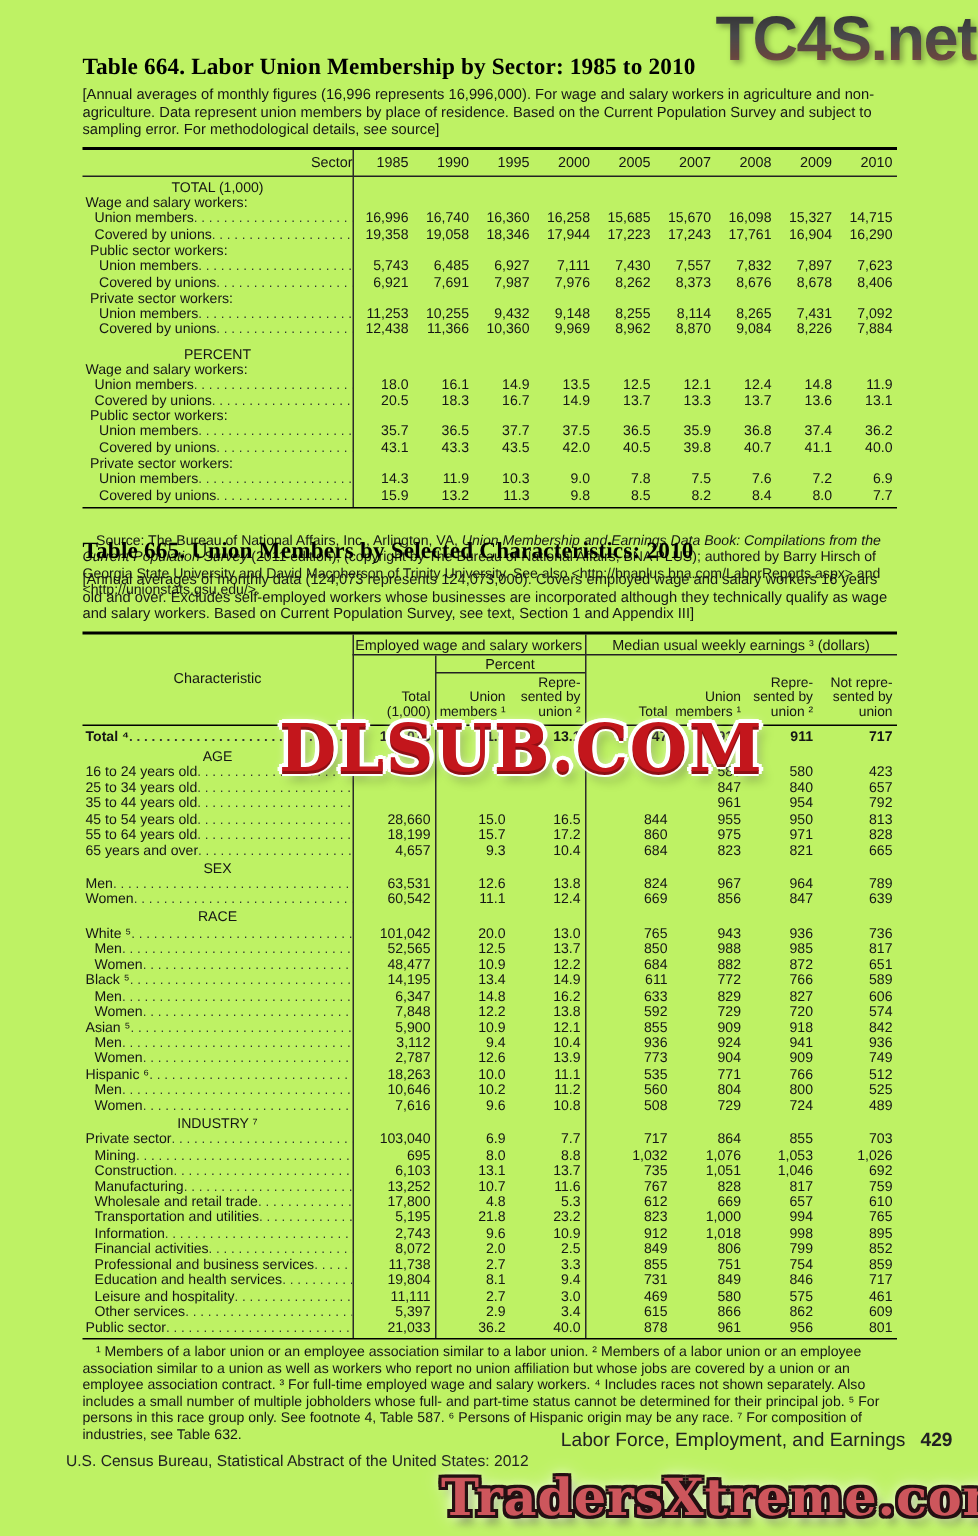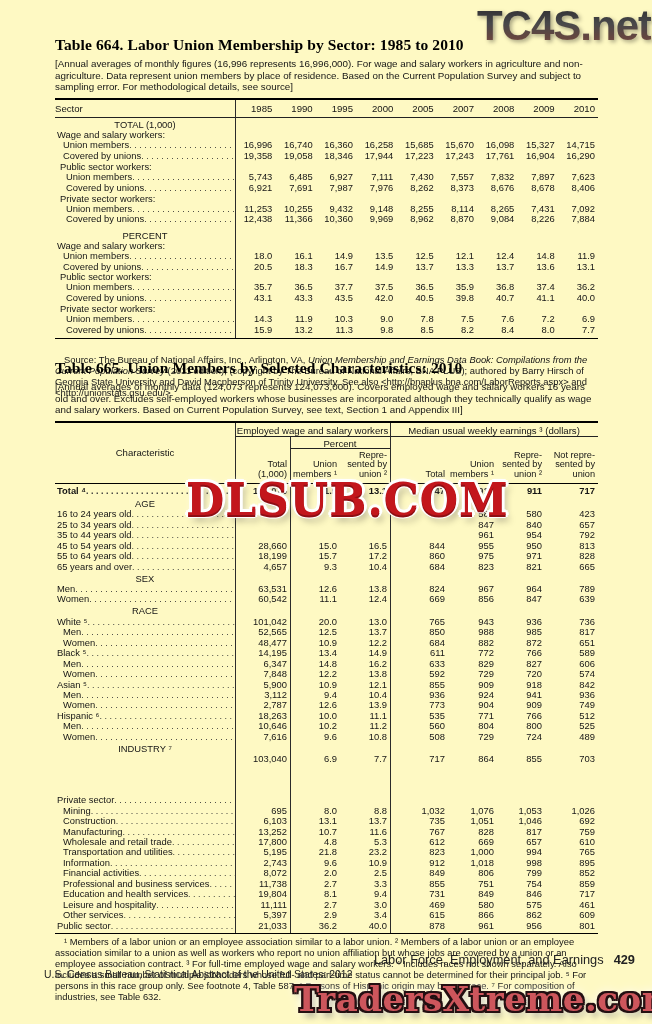--- a/index.html
+++ b/index.html
@@ -1,16 +1,16 @@
 <!DOCTYPE html>
 <html><head>
 <meta charset="utf-8">
 <style>
   html,body{margin:0;padding:0;background:#888;}
-  .page{position:relative;width:652px;height:1024px;background:#fef9c3;overflow:hidden;
+  .page{position:relative;width:652px;height:1024px;background:#bef264;overflow:hidden;
         font-family:"Liberation Sans",sans-serif;color:#151515;margin:0 auto;}
   .sec{position:absolute;left:55px;width:543px;}
   .sec664{top:36px;}
   .sec665{top:359px;}
   h1.ttl{font-family:"Liberation Serif",serif;font-size:15.5px;font-weight:bold;
          margin:0 0 4px 0;color:#000;letter-spacing:.1px;}
   .headnote{font-size:9.8px;line-height:11.6px;margin:0 0 5px 0;}
   
   .tblwrap{position:relative;border-top:2px solid #000;border-bottom:1.5px solid #000;}
   .vline{position:absolute;width:1px;background:#2b2b2b;top:0;bottom:0;}
@@ -28,21 +28,21 @@
   .charcol-center{grid-column:1;text-align:center;padding-top:1.5px;}
   .row.rsec .cell{padding-top:1.5px;}
   .row.sp{padding-top:4px;}
   .row.total .cell{font-weight:bold;padding-top:2px;padding-bottom:1px;}
   .b{font-weight:bold;}
   
   .h664{display:grid;grid-template-columns:180px repeat(9,1fr);
         border-bottom:1px solid #222;padding:3px 0 3px 0;}
   .h664 .hc{font-size:9.6px;}
   .h664 .yr{text-align:right;padding-right:3px;}
-  .h664 .sector{text-align:left;}
+  .h664 .sector{text-align:right;}
   .t664 .body{padding:1px 0 2px 0;}
   
   .h665{display:grid;grid-template-columns:180px 55px 50px 50px 58px 49px 48px 53px;
         grid-template-rows:14px 12px auto;border-bottom:1.2px solid #000;}
   .h665 .charhead{grid-row:1/4;grid-column:1;align-self:center;justify-self:center;font-size:9.6px;}
   .h665 .grp1{grid-row:1;grid-column:2/5;text-align:center;font-size:9.6px;
               border-bottom:1px solid #222;padding-top:2px;}
   .h665 .grp2{grid-row:1;grid-column:5/9;text-align:center;font-size:9.6px;
               border-bottom:1px solid #222;padding-top:2px;}
   .h665 .pct{grid-row:2;grid-column:3/5;text-align:center;font-size:9.6px;
@@ -735,21 +735,21 @@
             <div class="cell num"></div>
             <div class="cell num"></div>
             <div class="cell num"></div>
             <div class="cell num"></div>
             <div class="cell num"></div>
             <div class="cell num"></div>
             <div class="cell num"></div>
           </div>
           <div class="row">
             <div class="cell char">
-              <span class="lbl" style="padding-left: 2px; margin-top: 41px;">Private sector</span>
+              <span class="lbl" style="padding-left: 2px;">Private sector</span>
               <span class="dots"></span>
             </div>
             <div class="cell num">103,040</div>
             <div class="cell num">6.9</div>
             <div class="cell num">7.7</div>
             <div class="cell num">717</div>
             <div class="cell num">864</div>
             <div class="cell num">855</div>
             <div class="cell num">703</div>
           </div>

